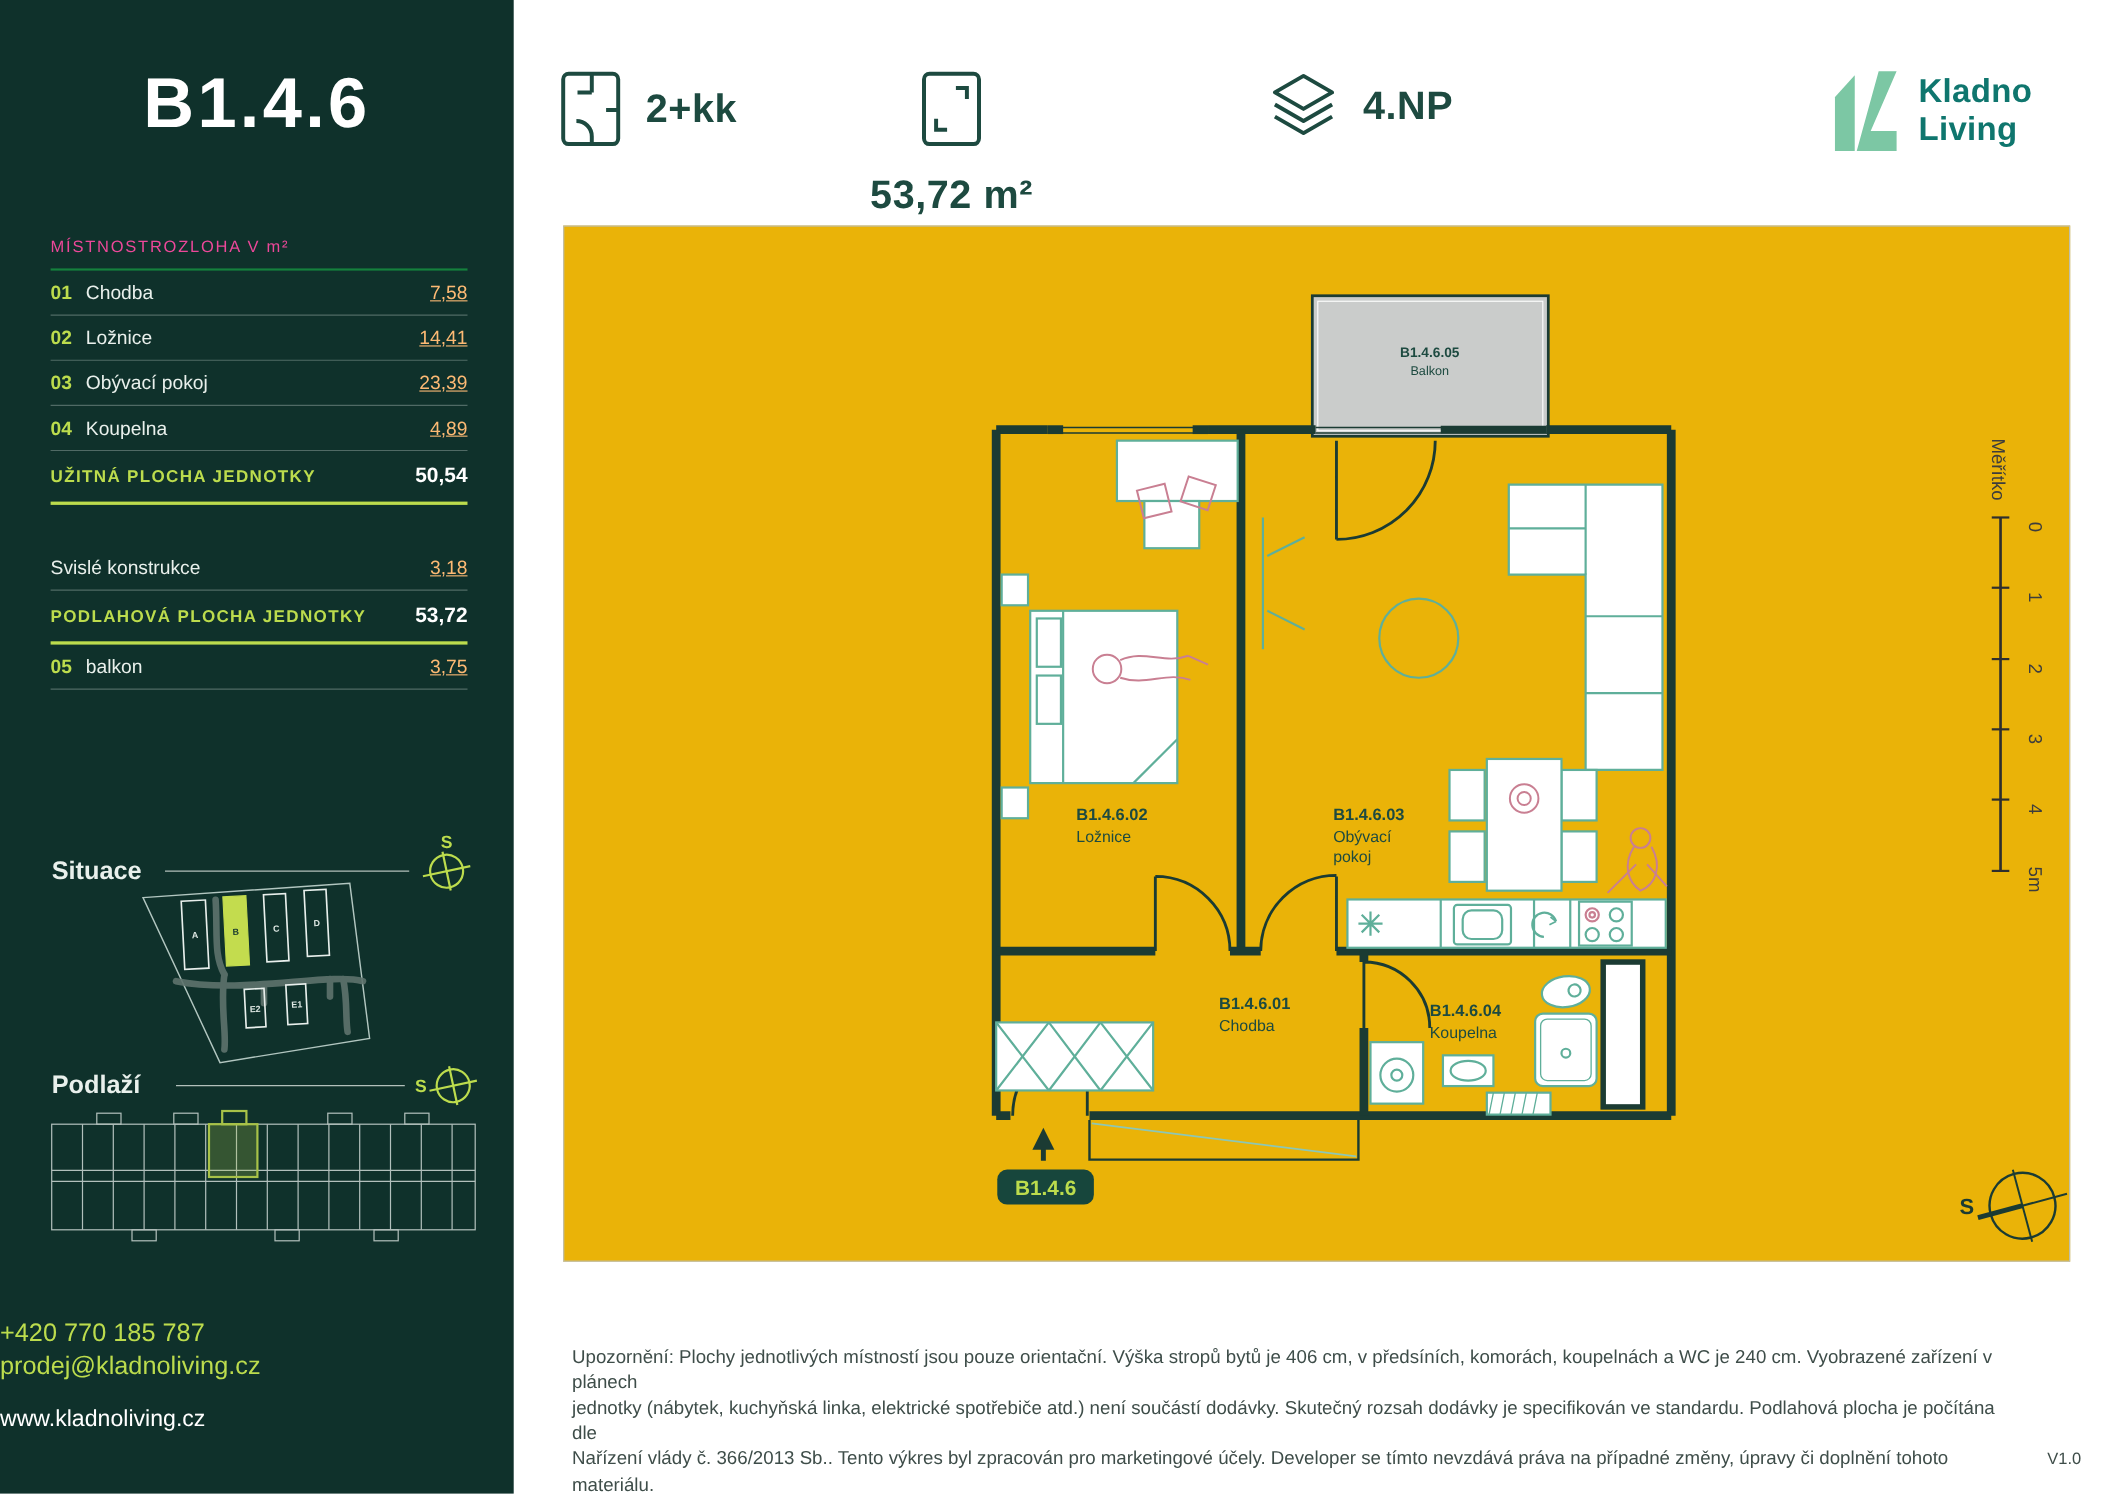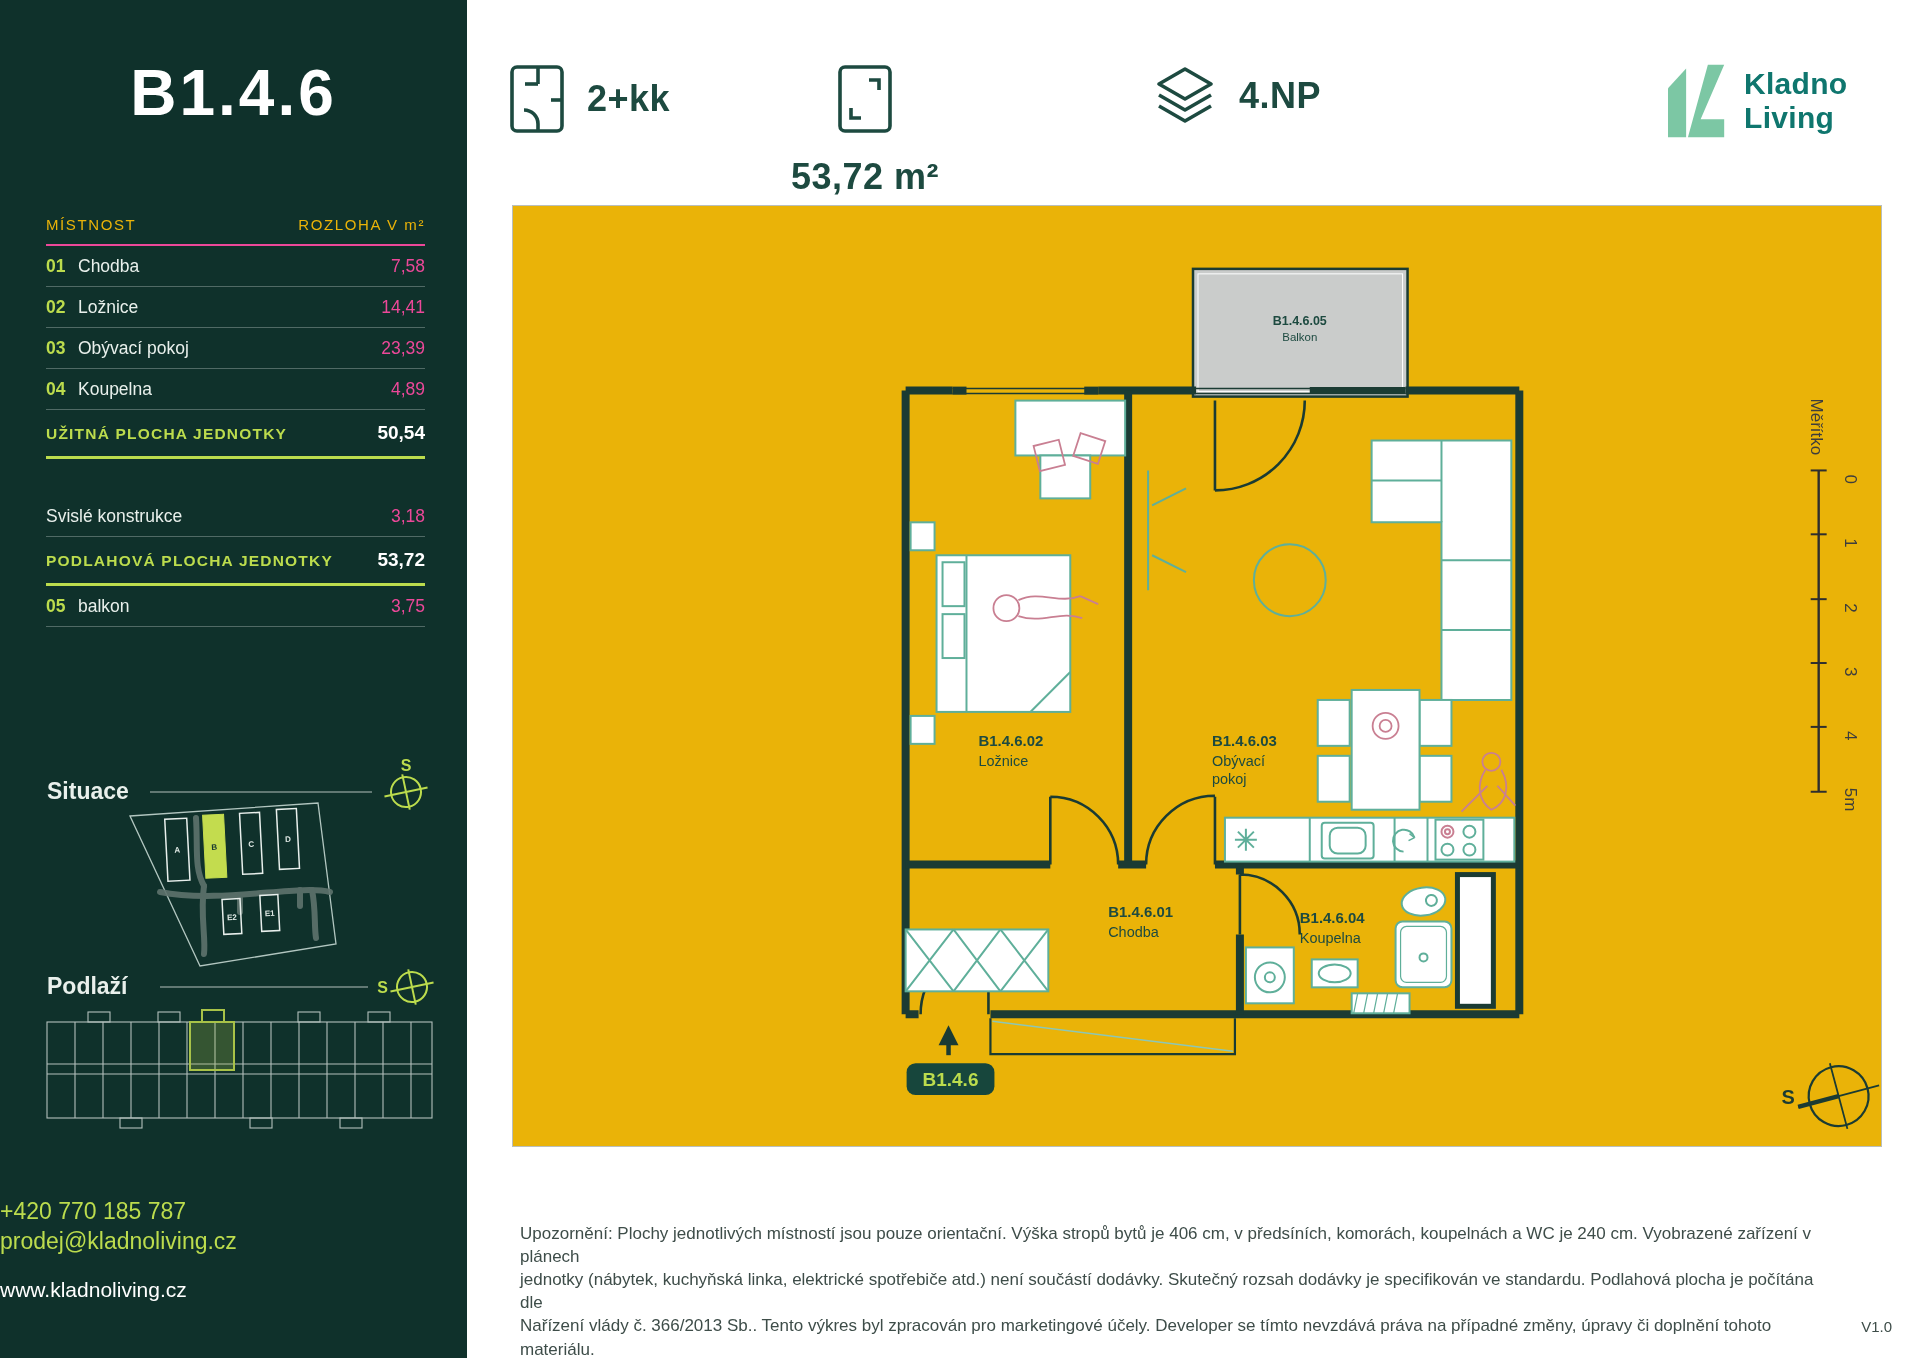--- a/index.html
+++ b/index.html
@@ -8,27 +8,27 @@
     background:#ffffff;font-family:"Liberation Sans", sans-serif;
   }
   
   .sidebar{position:absolute;left:0;top:0;width:467px;height:1358px;background:#0F312B;}
   .sidebar-svg{position:absolute;left:0;top:0;width:467px;height:1358px;pointer-events:none;}
   .unit-title{
     position:absolute;top:56px;left:0;width:467px;text-align:center;
     color:#FFFFFF;font-size:64px;font-weight:700;letter-spacing:3px;
   }
   .area-table{position:absolute;left:46px;top:216px;width:379px;color:#E9F0EC;}
-  .t-head{display:flex;justify-content:space-between;font-size:15px;letter-spacing:1.6px;
-    padding-bottom:11px;border-bottom:2px solid #ec4899;color:#eab308;}
+  .t-head{display:flex;font-size:15px;letter-spacing:1.6px;
+    padding-bottom:11px;border-bottom:2px solid #15803d;color:#ec4899;}
   .t-row{display:flex;align-items:baseline;padding:10px 0 9px 0;
     border-bottom:1px solid rgba(233,240,236,.30);font-size:17.5px;}
   .t-num{color:#BCDC4D;font-weight:700;width:32px;flex:0 0 32px;}
   .t-name{color:#E9F0EC;}
-  .t-val{margin-left:auto;color:#ec4899;}
+  .t-val{margin-left:auto;color:#fdba74;text-decoration:underline;}
   .t-sum{display:flex;align-items:baseline;padding:12px 0 12px 0;border-bottom:3px solid #BCDC4D;}
   .t-sum .lbl{color:#BCDC4D;font-size:15.5px;font-weight:700;letter-spacing:1.2px;}
   .t-sum .val{margin-left:auto;color:#FFFFFF;font-size:19px;font-weight:700;}
   .t-gap{height:37px;}
   .section-label{position:absolute;left:47px;font-size:23px;color:#E9F0EC;font-weight:700;}
   .contact{position:absolute;left:0;width:467px;text-align:left;font-weight:400;}
   .contact.phone{top:1198px;font-size:23px;color:#BCDC4D;}
   .contact.email{top:1228px;font-size:23px;color:#BCDC4D;}
   .contact.web{top:1278px;font-size:21px;color:#FFFFFF;}
   

